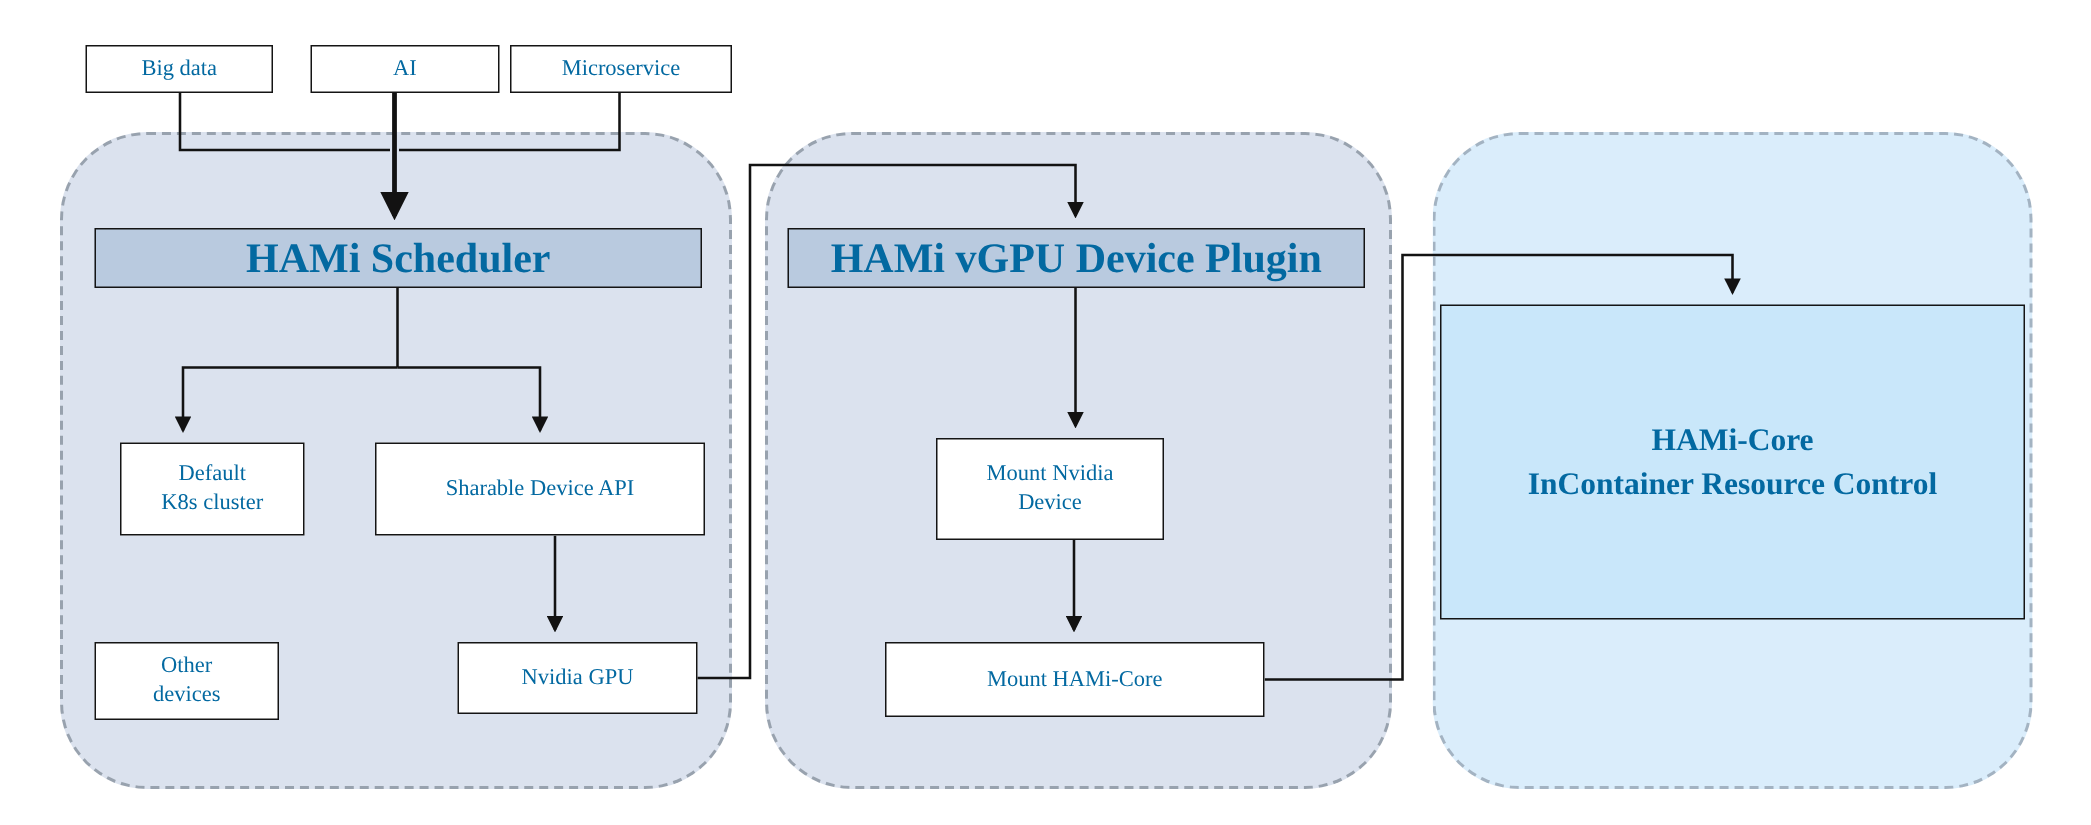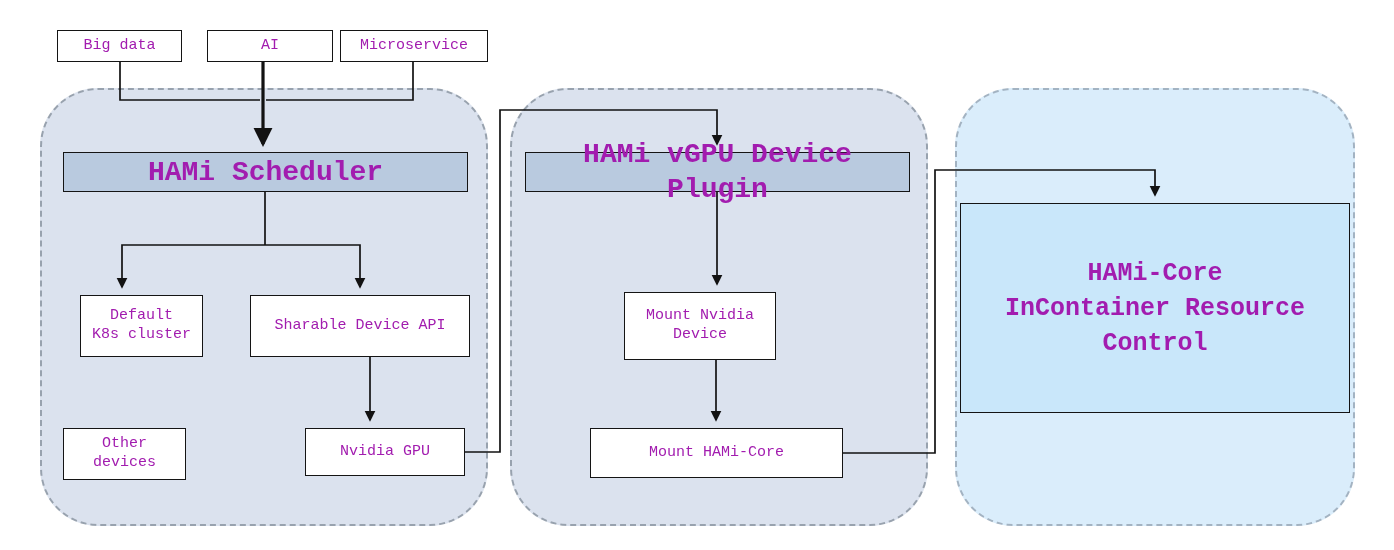--- a/index.html
+++ b/index.html
@@ -2,22 +2,22 @@
 <html><head>
 <meta charset="utf-8">
 <style>
   * { box-sizing: border-box; margin: 0; padding: 0; }
   html, body { background: #ffffff; }
   .canvas {
     position: relative;
     width: 1394px;
     height: 550px;
     background: #ffffff;
-    font-family: Liberation Mono, monospace;
-    color: #a21caf;
+    font-family: Liberation Serif, serif;
+    color: #0369a1;
     overflow: hidden;
     padding-left: 32px;
   }
   .group {
     position: absolute;
     border: 2px dashed #98a2ae;
     border-radius: 58px;
     z-index: 0;
   }
   .group-std { background: #dbe2ee; }
@@ -42,21 +42,21 @@
     z-index: 2;
   }
   .node-header {
     background: #b9cadf;
     font-weight: bold;
     font-size: 28px;
   }
   .node-core {
     background: #c9e7fa;
     font-weight: bold;
-    font-size: 25px;
+    font-size: 21px;
     line-height: 1.4;
   }
 </style>
 </head>
 <body>
 
 <div class="canvas">
 
   <div class="group group-std" style="left:40px; top:88px; width:448px; height:438px;"></div>
   <div class="group group-std" style="left:510px; top:88px; width:418px; height:438px;"></div>

